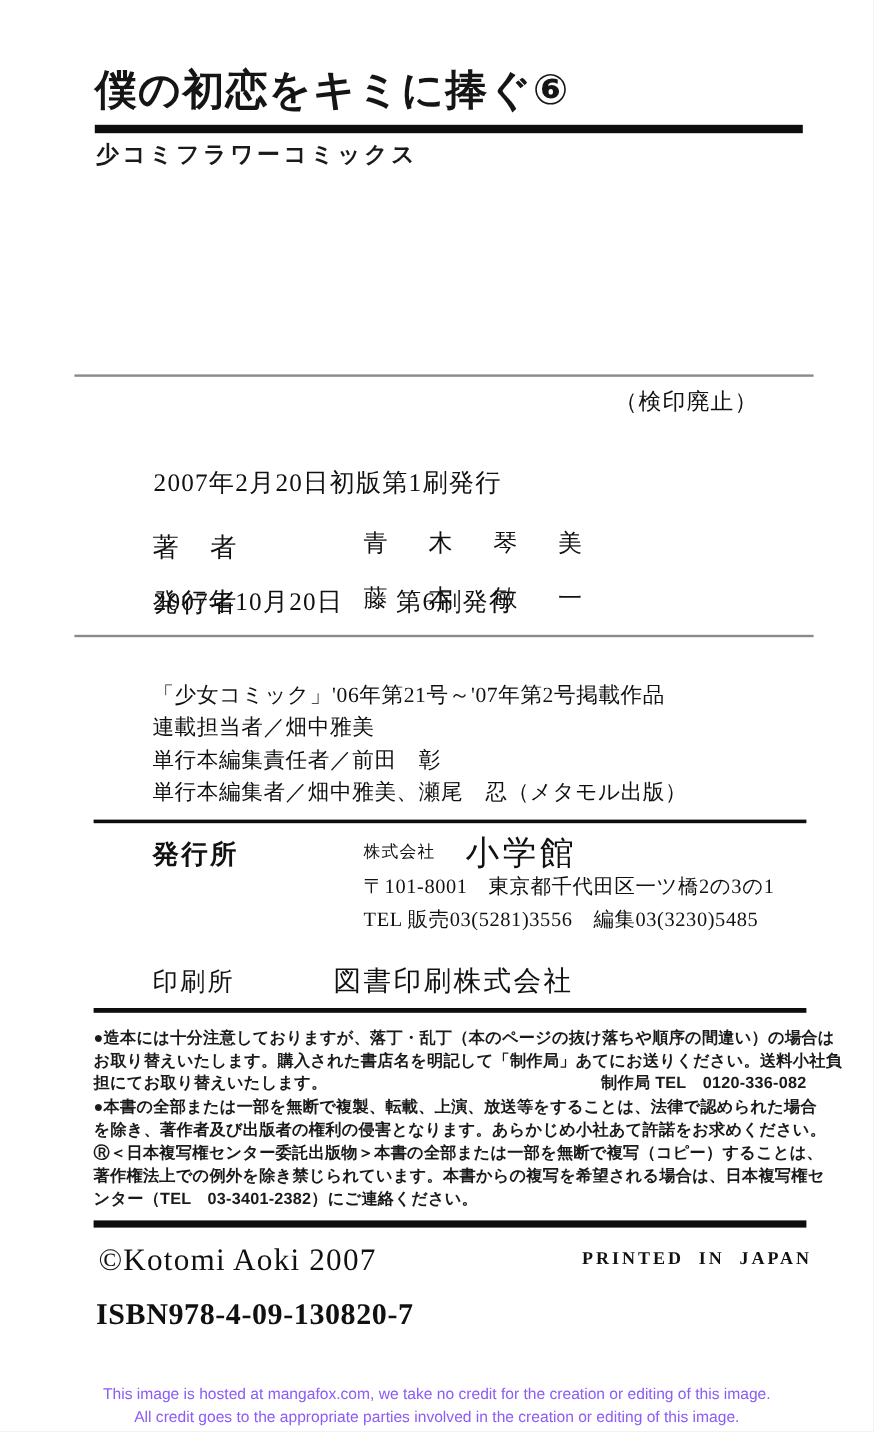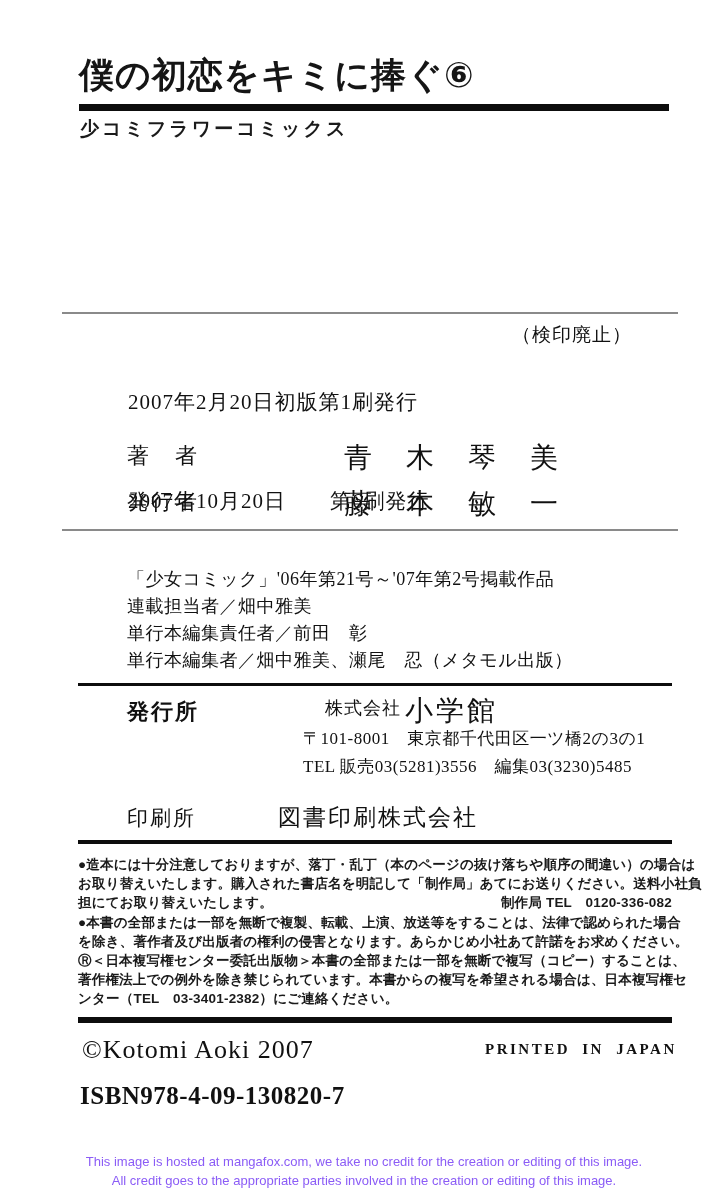--- a/index.html
+++ b/index.html
@@ -44,34 +44,34 @@
   .rule-med-1   { left: 78px; top: 683px; width: 594px; height: 3px; }
   .rule-med-2   { left: 78px; top: 840px; width: 594px; height: 4px; }
   .rule-thick-2 { left: 78px; top: 1017px; width: 594px; height: 6px; }
 
   
   .editions { left: 128px; top: 320px; font-size: 21px; letter-spacing: 1px; line-height: 33px; white-space: pre; }
   .seal-note { left: 512px; top: 322px; font-size: 19px; letter-spacing: 1px; }
 
   
   .person-label { left: 127px; font-size: 22px; letter-spacing: 2px; }
-  .person-name  { left: 303px; font-size: 28px; letter-spacing: 34px; white-space: nowrap; margin-left: 41px; }
+  .person-name  { left: 303px; font-size: 20px; letter-spacing: 34px; white-space: nowrap; }
   .row-author  { top: 441px; }
   .row-author-name { top: 439px; }
   .row-issuer  { top: 487px; }
   .row-issuer-name { top: 485px; }
 
   
   .credits { left: 127px; top: 548px; font-size: 18px; line-height: 27px; letter-spacing: 0.5px; margin-top: 18px; }
 
   
   .pub-label { left: 127px; top: 697px; font-size: 22px; letter-spacing: 2px; font-weight: bold; }
   .pub-corp  { left: 303px; top: 692px; white-space: nowrap; }
-  .pub-corp .prefix { font-size: 18px; letter-spacing: 1px; vertical-align: 6px; margin-left: 22px; }
-  .pub-corp .name   { font-size: 28px; letter-spacing: 3px; margin-left: 4px; }
+  .pub-corp .prefix { font-size: 14px; letter-spacing: 1px; vertical-align: 6px; }
+  .pub-corp .name   { font-size: 28px; letter-spacing: 3px; margin-left: 25px; }
   .pub-address { left: 303px; top: 727px; font-size: 17px; letter-spacing: 0.5px; white-space: nowrap; }
   .pub-phone   { left: 303px; top: 755px; font-size: 17px; letter-spacing: 0.5px; white-space: nowrap; }
 
   
   .printer-label { left: 127px; top: 804px; font-size: 21px; letter-spacing: 2px; }
   .printer-name  { left: 278px; top: 802px; font-size: 23px; letter-spacing: 2px; }
 
   
   .notices {
     left: 78px; top: 855px; width: 594px;

